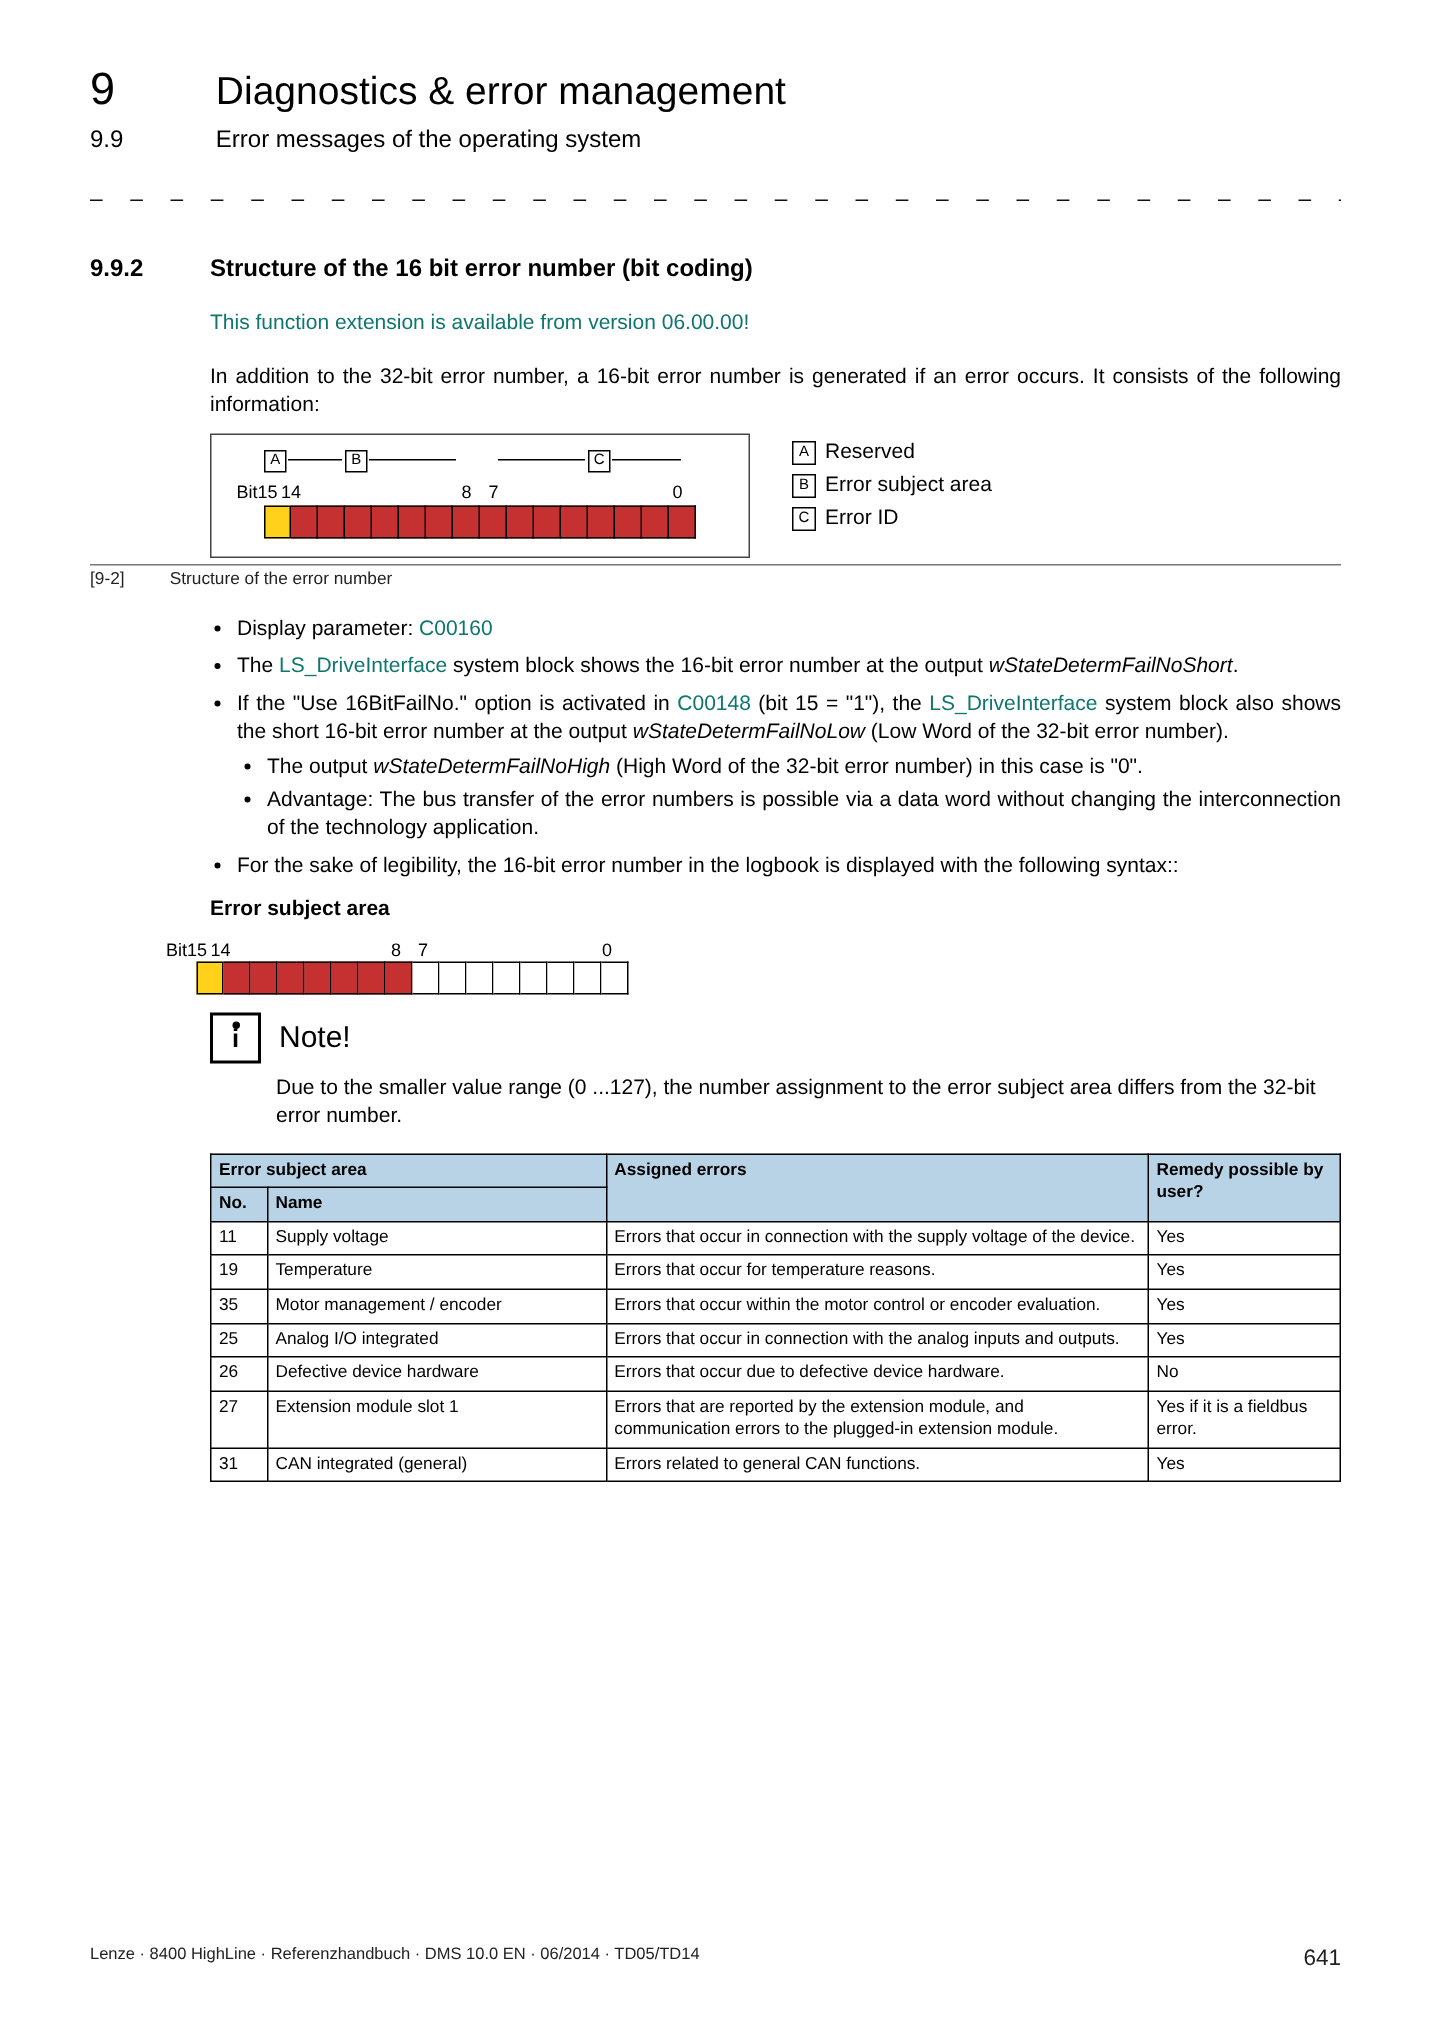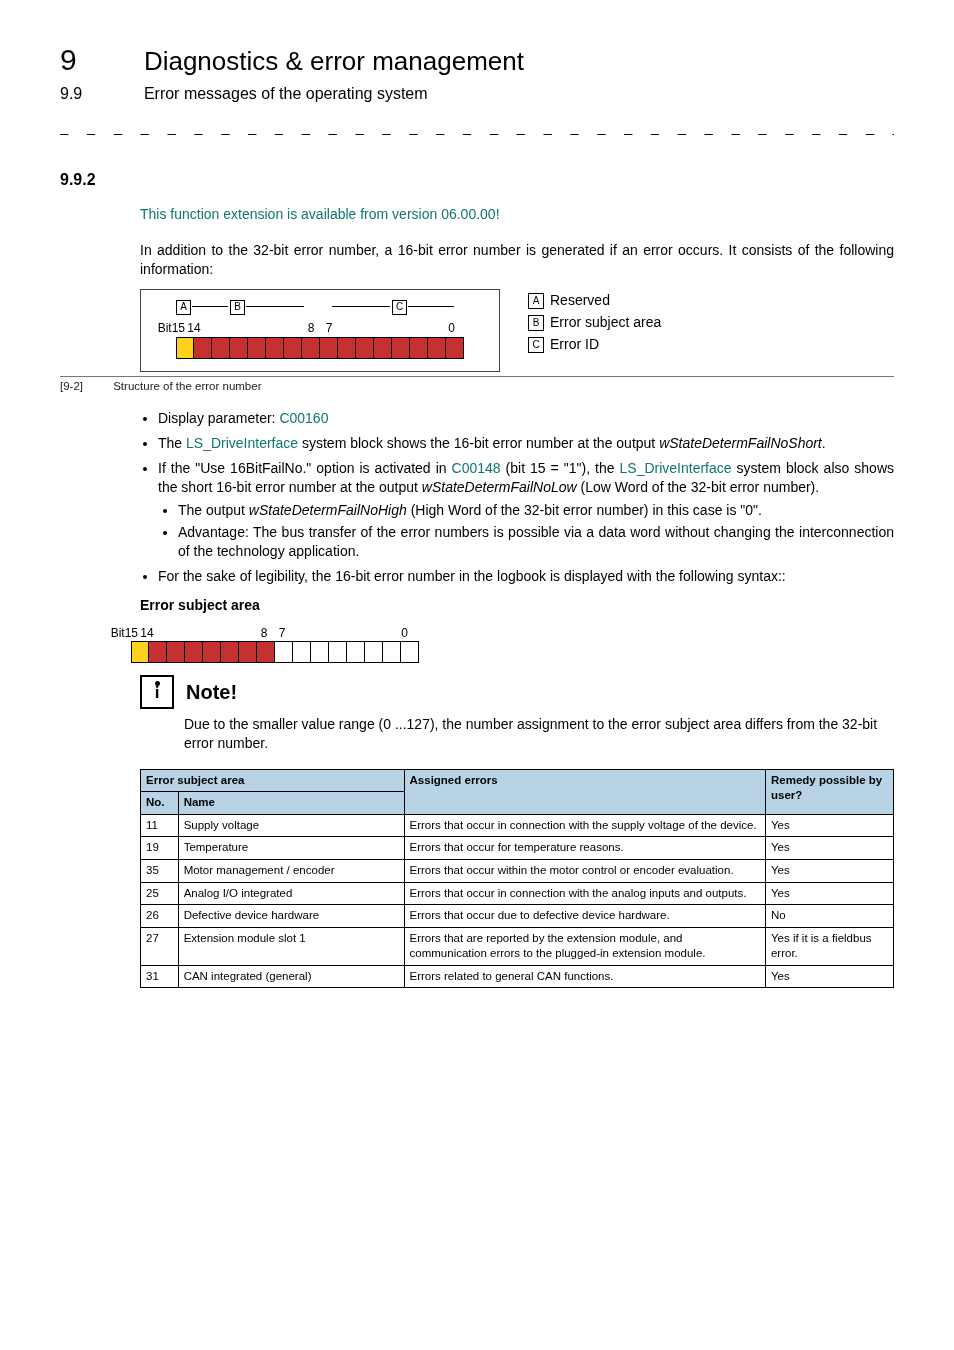--- a/index.html
+++ b/index.html
@@ -157,21 +157,21 @@
     font-size: 18px;
     position: relative;
   }
   .note-icon::before {
     content: "";
     position: absolute;
     top: 4px;
     width: 5px; height: 5px; background:#000; border-radius:50%;
   }
   .note-icon span { position:absolute; bottom:2px; font-size:17px; font-weight:700; }
-  .note-title { font-weight:700; font-size:20px; }
+  .note-title { font-weight:400; font-size:20px; }
   .note-text { margin-left: 44px; margin-bottom: 16px; }
 
   table.err {
     width: 100%;
     border-collapse: collapse;
     font-size: 11.5px;
     margin-top: 10px;
   }
   table.err th, table.err td {
     border: 1px solid #000;
@@ -225,20 +225,21 @@
     <div class="hd-sub">
       <span class="hd-sub-num">9.9</span>
       <span class="hd-sub-title">Error messages of the operating system</span>
     </div>
   </div>
 
   <div class="dashed">– – – – – – – – – – – – – – – – – – – – – – – – – – – – – – – – – – – – – – – – – – – – – – – – – – – – – – – – – – – – – – – –</div>
 
   <div class="sec-row">
     <span class="sec-num">9.9.2</span>
+    <span class="sec-title">Structure of the 16 bit error number (bit coding)</span>
   </div>
 
   <div class="indent">
     <p class="blue-note">This function extension is available from version 06.00.00!</p>
 
     <p style="text-align:justify">In addition to the 32-bit error number, a 16-bit error number is generated if an error occurs. It consists of the following information:</p>
 
     <div class="fig-row">
       <div class="fig-box">
 
@@ -409,14 +410,18 @@
           <tr>
             <td>31</td>
             <td>CAN integrated (general)</td>
             <td>Errors related to general CAN functions.</td>
             <td>Yes</td>
           </tr>
         </tbody>
     </table>
   </div>
 
+  <div class="footer">
+    <span>Lenze · 8400 HighLine · Referenzhandbuch · DMS 10.0 EN · 06/2014 · TD05/TD14</span>
+    <span class="pg">641</span>
+  </div>
 
 </div>
 
 </body></html>

